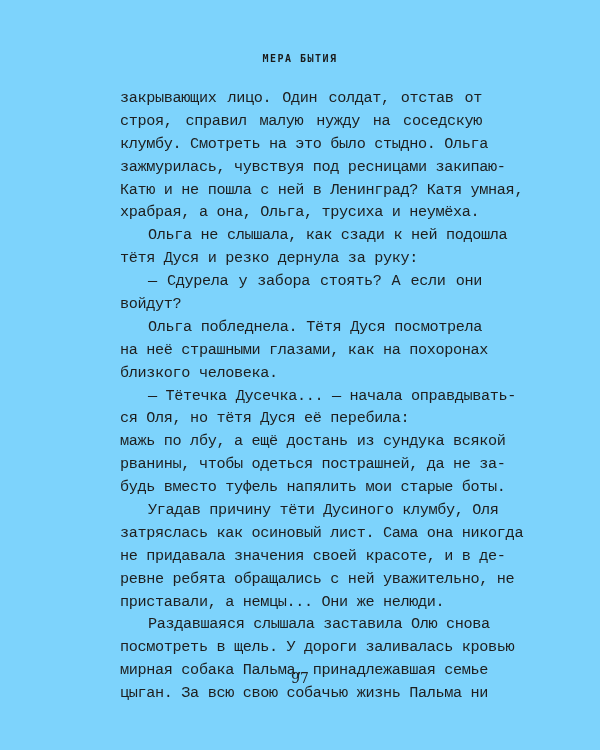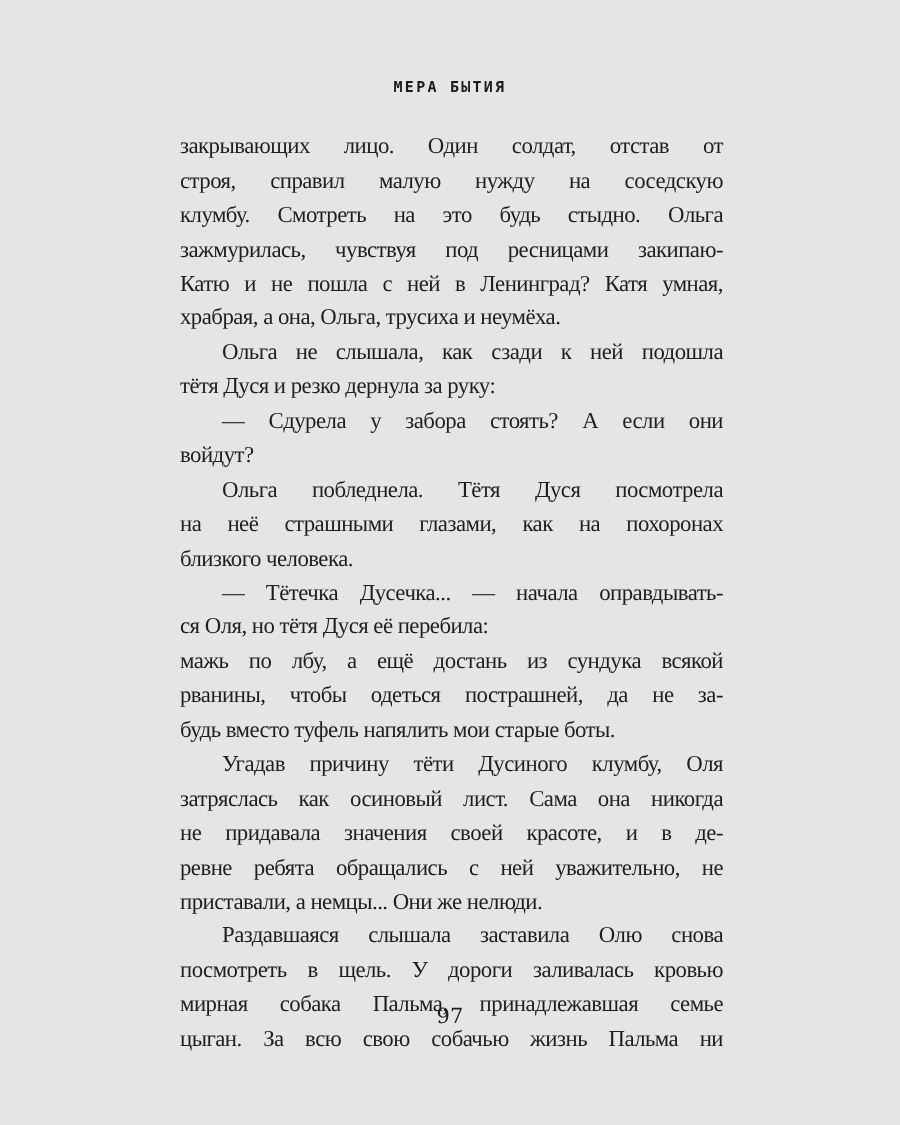--- a/index.html
+++ b/index.html
@@ -1,25 +1,25 @@
 <!DOCTYPE html>
 <html><head>
 <meta charset="utf-8">
 <style>
   html, body { margin: 0; padding: 0; background: #ffffff; }
   body { width: 600px; height: 750px; position: relative; overflow: hidden; }
-  .page { position: absolute; left: 0; top: 0; width: 600px; height: 750px; background: #e5e5e5; }
+  .page { position: absolute; left: 0; top: 0; width: 600px; height: 750px; background: #7dd3fc; }
   .running-head {
     position: absolute; left: 0; top: 53px; width: 600px; text-align: center;
     font-family: "DejaVu Sans Mono", monospace; font-weight: bold;
     font-size: 10px; letter-spacing: 1.5px; color: #1a1a1a;
   }
   .text-block {
     position: absolute; left: 120px; top: 87px; width: 362px;
-    font-family: Liberation Serif, serif; font-size: 15.2px; color: #1e1e1e;
+    font-family: Liberation Mono, monospace; font-size: 15.2px; color: #1e1e1e;
   }
   .line {
     display: block; height: 22.9px; line-height: 22.9px;
     white-space: nowrap; text-align: justify; text-align-last: justify;
     letter-spacing: -0.35px;
   }
   .line.indent { padding-left: 28px; }
   .line.last { text-align-last: left; }
   .page-number {
     position: absolute; left: 0; top: 670px; width: 600px; text-align: center;
@@ -27,21 +27,21 @@
   }
 </style>
 </head>
 <body>
 
 <div class="page">
   <div class="running-head">МЕРА БЫТИЯ</div>
   <div class="text-block" id="text-block">
       <span class="line">закрывающих лицо. Один солдат, отстав от</span>
       <span class="line">строя, справил малую нужду на соседскую</span>
-      <span class="line">клумбу. Смотреть на это будь стыдно. Ольга</span>
+      <span class="line">клумбу. Смотреть на это было стыдно. Ольга</span>
       <span class="line">зажмурилась, чувствуя под ресницами закипаю-</span>
       <span class="line">Катю и не пошла с ней в Ленинград? Катя умная,</span>
       <span class="line last">храбрая, а она, Ольга, трусиха и неумёха.</span>
       <span class="line indent">Ольга не слышала, как сзади к ней подошла</span>
       <span class="line last">тётя Дуся и резко дернула за руку:</span>
       <span class="line indent">— Сдурела у забора стоять? А если они</span>
       <span class="line last">войдут?</span>
       <span class="line indent">Ольга побледнела. Тётя Дуся посмотрела</span>
       <span class="line">на неё страшными глазами, как на похоронах</span>
       <span class="line last">близкого человека.</span>

